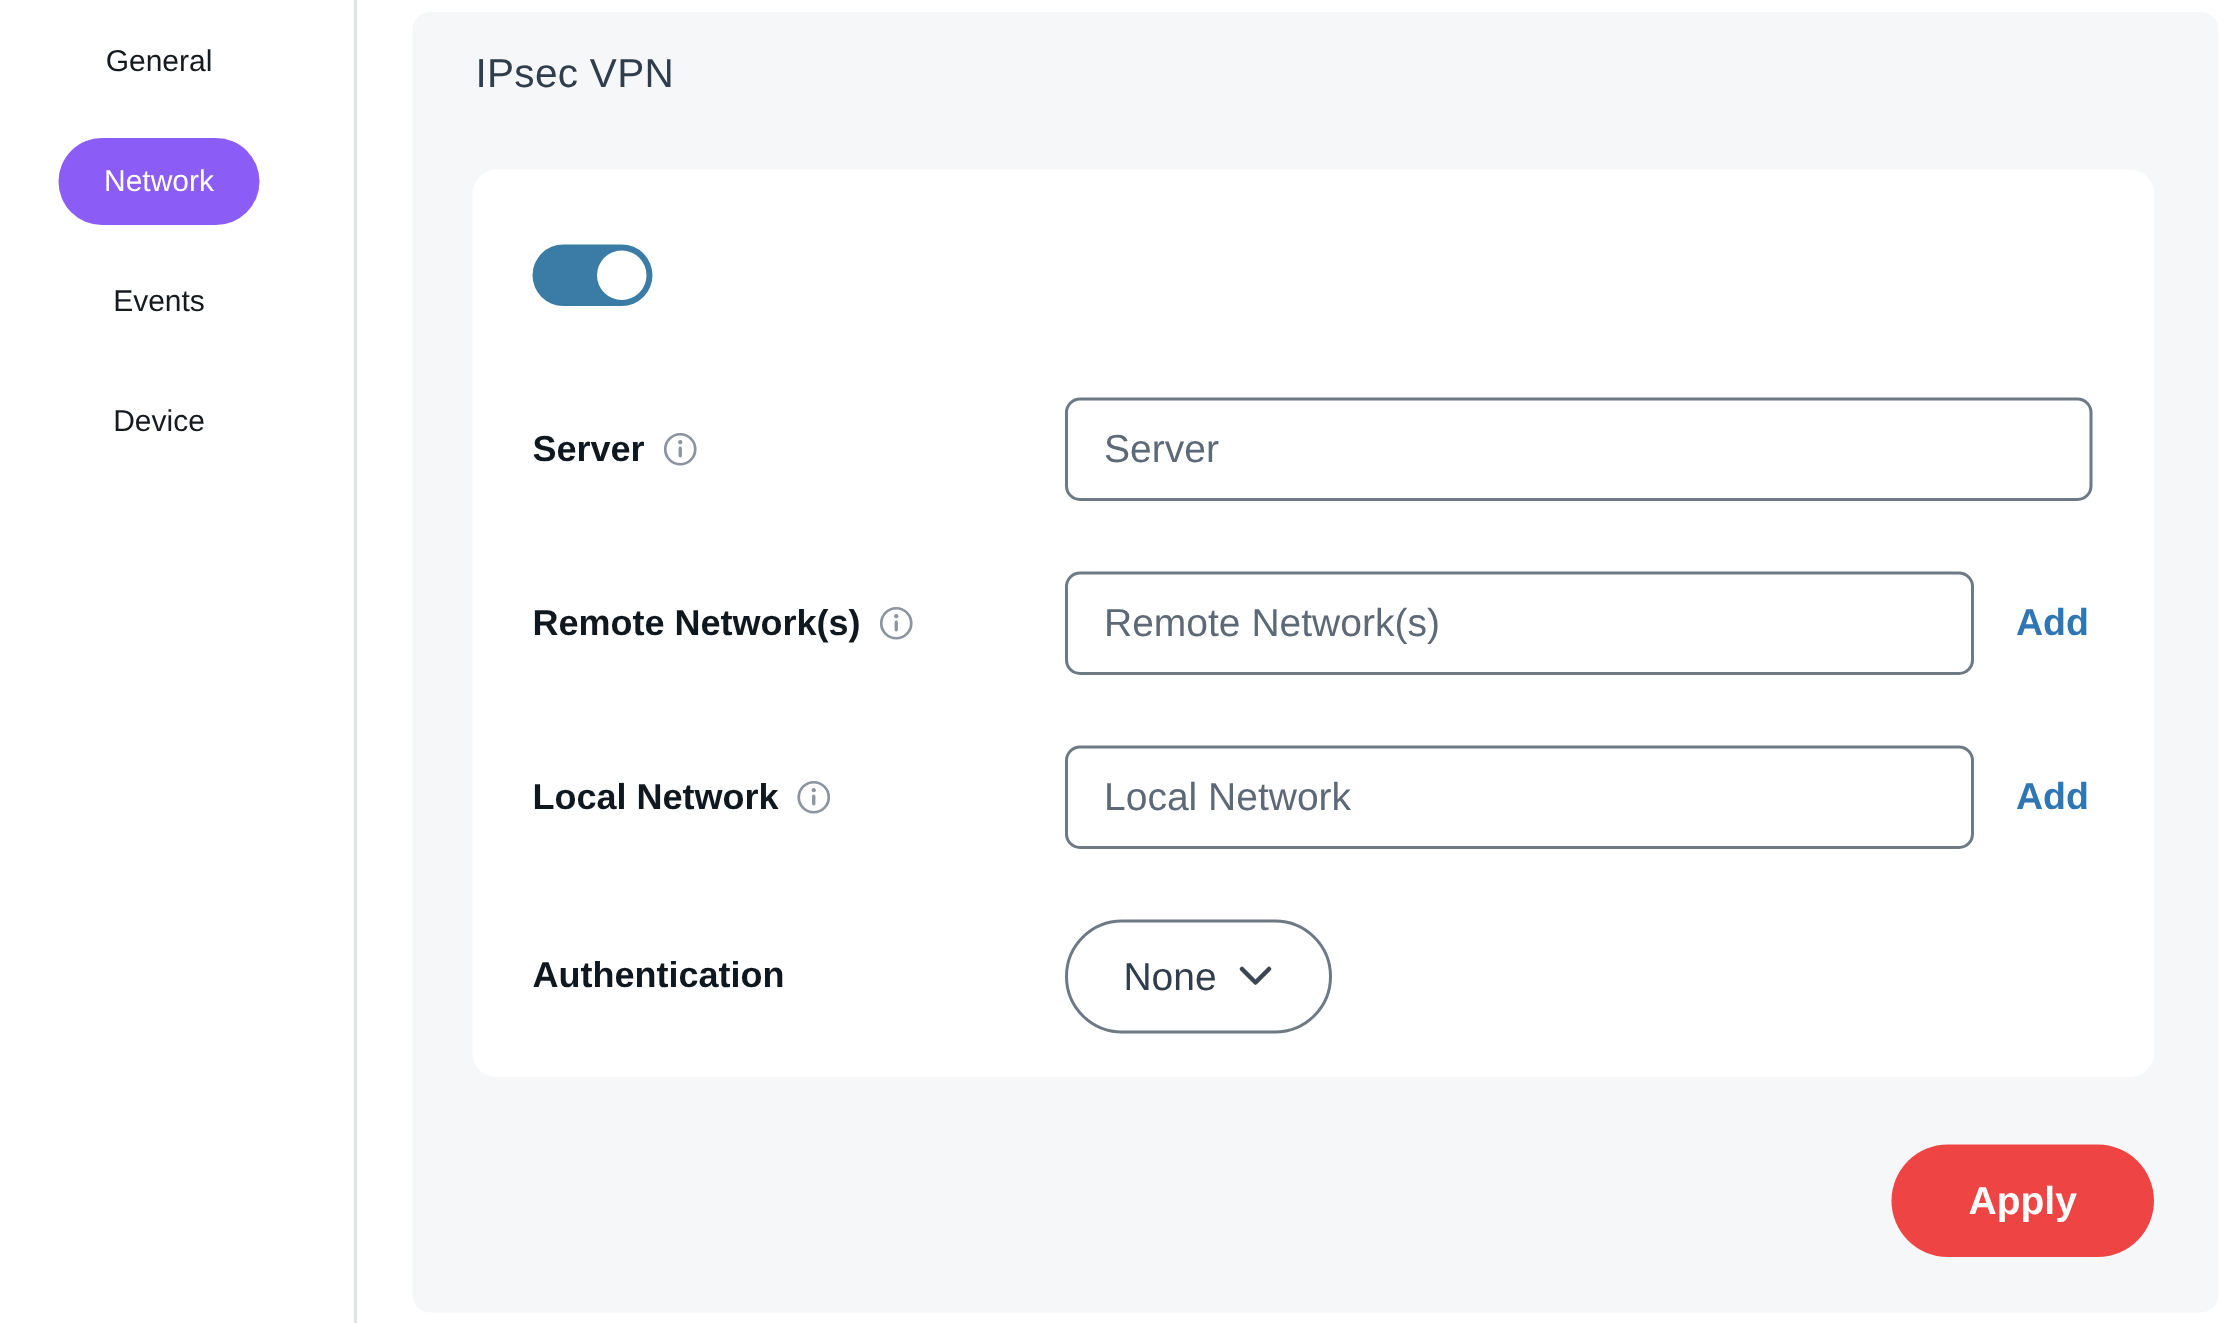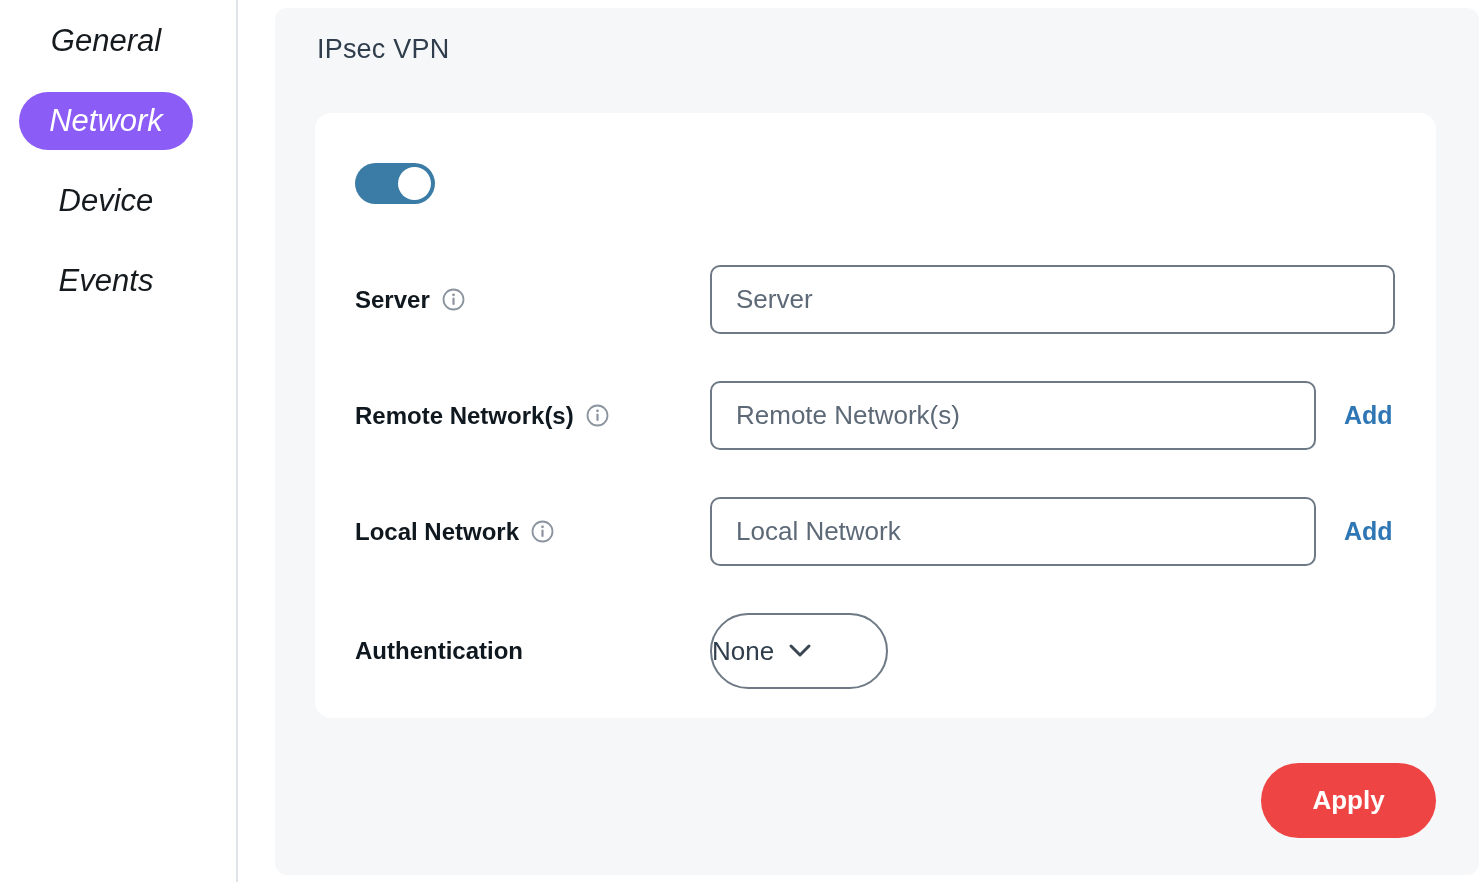--- a/index.html
+++ b/index.html
@@ -11,22 +11,22 @@
   }
   
   .sidebar {
     position: absolute; left: 0; top: 0; width: 212px; height: 882px;
     display: flex; flex-direction: column; align-items: center;
     padding-top: 12px;
   }
   .nav-item {
     height: 58px; display: flex; align-items: center; justify-content: center;
     margin-bottom: 22px; padding: 0 30px;
-    font-size: 31px; color: #151a1f; border-radius: 999px;
-    cursor: pointer; white-space: nowrap; font-style: italic;
+    font-size: 20px; color: #151a1f; border-radius: 999px;
+    cursor: pointer; white-space: nowrap;
   }
   .nav-item.active { background: #8b5cf6; color: #ffffff; }
   .sidebar-divider {
     position: absolute; left: 236px; top: 0; width: 2px; height: 882px;
     background: #dfe4ea;
   }
   
   .panel {
     position: absolute; left: 275px; top: 8px; width: 1204px; height: 867px;
     background: #f6f7f9; border-radius: 12px;
@@ -73,40 +73,40 @@
   .input-medium { width: 606px; }
   .row-field { margin-bottom: 47px; }
   .add-link {
     margin-left: 28px; font-size: 25px; font-weight: 700; color: #2e76b4;
     text-decoration: none; cursor: pointer; text-align: right;
   }
   
   .row-auth { margin-top: 0; }
   .dropdown {
     width: 178px; height: 76px; border: 2px solid #6e7986; border-radius: 999px;
-    background: #ffffff; display: flex; align-items: center; 
+    background: #ffffff; display: flex; align-items: center; justify-content: center;
     gap: 14px; cursor: pointer;
   }
   .dropdown-value { font-size: 26px; color: #2f3d4c; }
   
   .apply-btn {
     position: absolute; right: 43px; top: 755px;
     width: 175px; height: 75px; border: none; border-radius: 999px;
     background: #ef4444; color: #ffffff; font-size: 26px; font-weight: 600;
     cursor: pointer; font-family: "Liberation Sans", "DejaVu Sans", sans-serif;
   }
 </style>
 </head>
 <body>
 
 <nav class="sidebar">
   <div class="nav-item">General</div>
   <div class="nav-item active">Network</div>
+  <div class="nav-item">Events</div>
   <div class="nav-item">Device</div>
-  <div class="nav-item">Events</div>
 </nav>
 <div class="sidebar-divider"></div>
 
 <main class="panel">
   <h1 class="panel-title">IPsec VPN</h1>
 
   <section class="card">
 
     <div class="row row-enable">
       <div class="toggle" role="switch" aria-checked="true">

